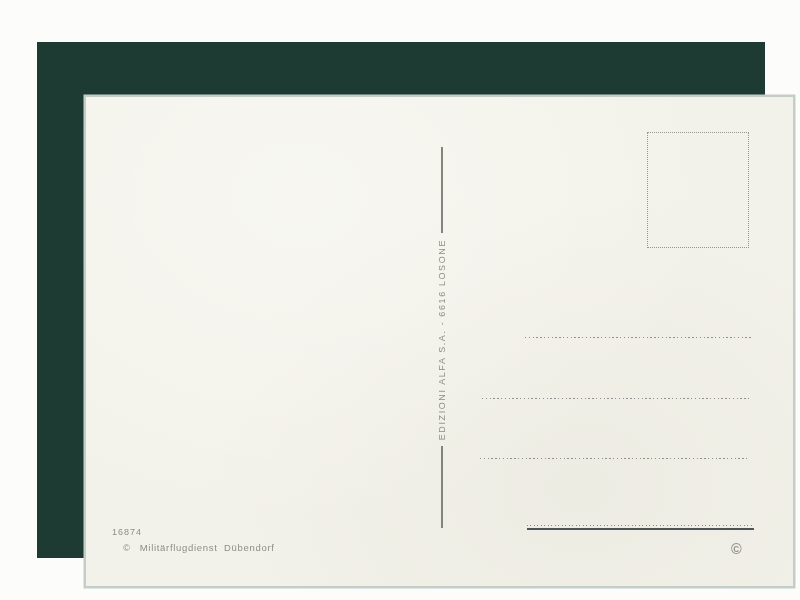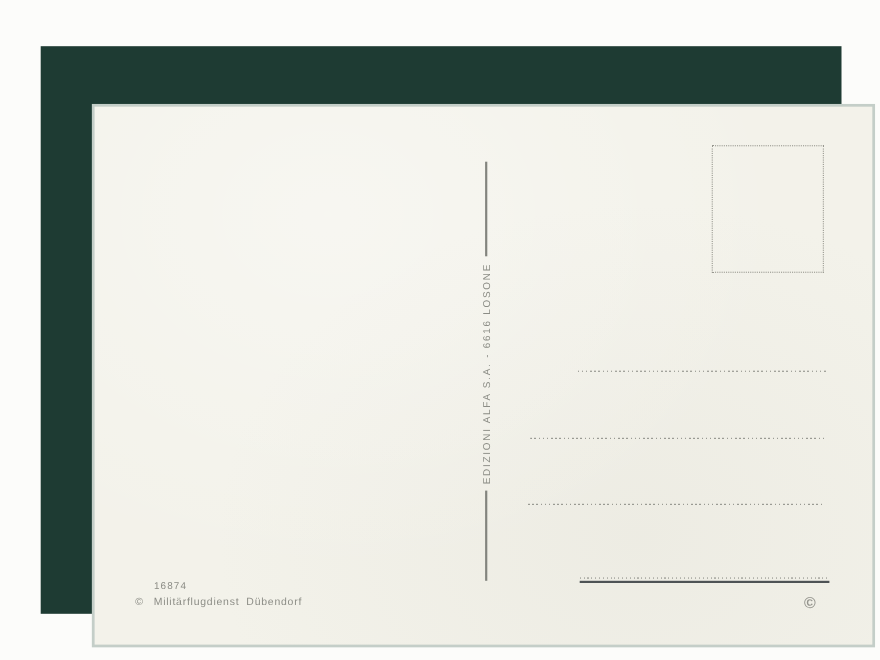--- a/index.html
+++ b/index.html
@@ -64,21 +64,21 @@
   
   .bottom-rule{position:absolute;left:441px;top:428px;width:227px;}
   .bottom-rule .fringe{
     height:1px;margin-bottom:1.5px;
     background-image:repeating-linear-gradient(to right,#8a8b84 0 1px,transparent 1px 3.5px);
   }
   .bottom-rule .bar{height:2.5px;background:var(--solid_line);}
   
   .serial{
     position:absolute;left:26px;top:430px;
-    font-size:9px;letter-spacing:1px;color:var(--ink_gray);margin-left:28px;
+    font-size:9px;letter-spacing:1px;color:var(--ink_gray);
   }
   .credit{
     position:absolute;left:37px;top:445px;
     font-size:9.5px;letter-spacing:0.7px;word-spacing:3px;color:var(--ink_gray);
     display:flex;align-items:baseline;
   }
   .credit .c-sym{margin-right:9px;font-size:9.5px;}
   
   .copyright-mark{
     position:absolute;left:645px;top:444px;

